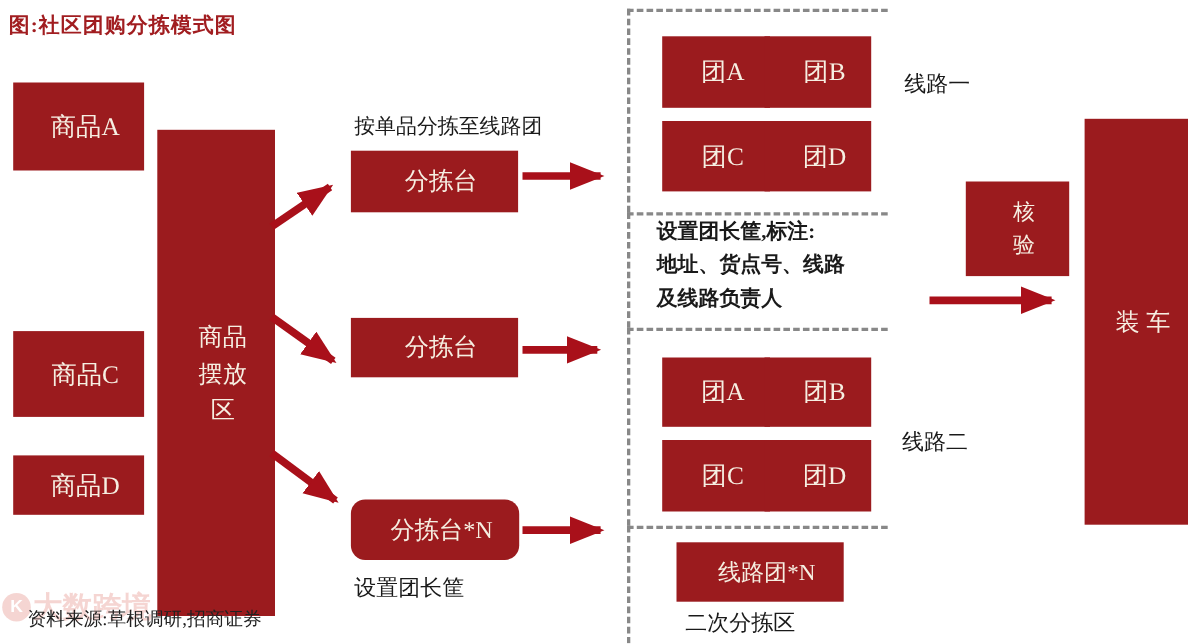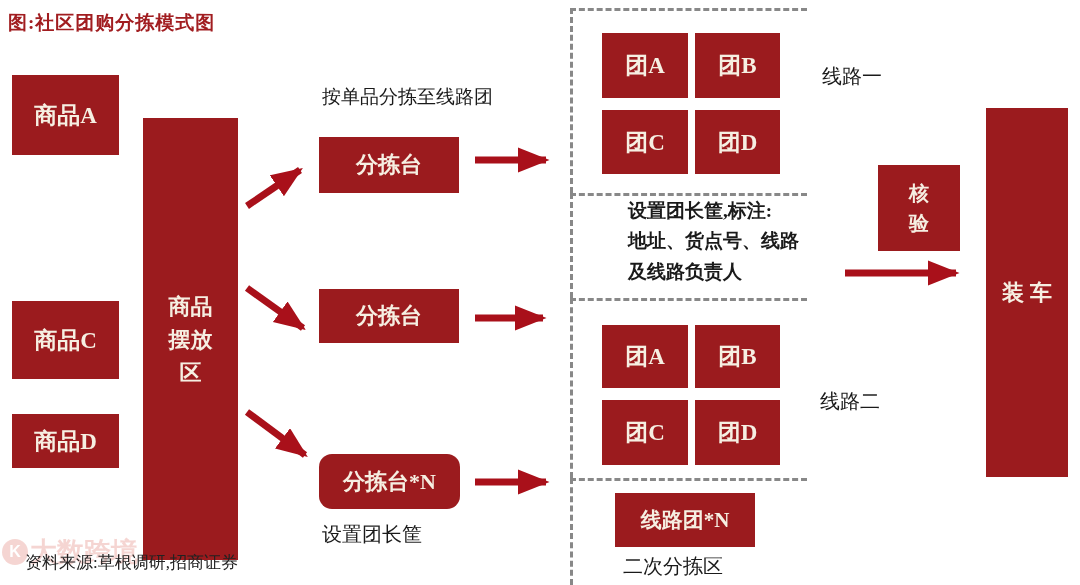--- a/index.html
+++ b/index.html
@@ -12,41 +12,41 @@
     --watermark-pink:#EEB4AE;
   }
   html,body{margin:0;padding:0;background:#fff;}
   body{font-family:"Liberation Serif","DejaVu Serif",serif;}
   #canvas{position:relative;width:1080px;height:585px;background:#ffffff;overflow:hidden;}
   .rbox{
     position:absolute;
     background:var(--box-red);
     color:var(--cream);
     display:flex;align-items:center;justify-content:center;
-    font-weight:bold;text-align:center;
+    font-weight:normal;text-align:center;padding-left:12px;
   }
   .blabel{
     position:absolute;color:var(--black);font-weight:normal;white-space:nowrap;
   }
   .dashed{
     position:absolute;left:570px;width:237px;
     border-left:3px dashed var(--dash-gray);
     border-top:3px dashed var(--dash-gray);
     box-sizing:border-box;
   }
   #page-title{
     position:absolute;left:8px;top:10px;
     color:var(--title-red);font-size:19px;font-weight:bold;letter-spacing:1px;
   }
   .staging-line{display:block;line-height:1.5;}
   #note-text{
     position:absolute;left:597px;top:196px;width:212px;
     color:var(--black);font-weight:bold;font-size:19px;line-height:1.6;
   }
-  #note-text div{white-space:nowrap;margin-left:31px;}
+  #note-text div{white-space:nowrap;}
   #arrow-layer{position:absolute;left:0;top:0;pointer-events:none;}
   #arrow-layer line{stroke:var(--arrow-red);stroke-width:7;}
   #arrow-layer marker path{fill:var(--arrow-red);}
   #source-line{
     position:absolute;left:25px;top:551px;font-size:17px;color:#222222;white-space:nowrap;
   }
   #watermark{
     position:absolute;left:2px;top:534px;opacity:.55;color:var(--watermark-pink);
     font-weight:bold;font-size:27px;display:flex;align-items:center;gap:2px;white-space:nowrap;
   }
@@ -66,21 +66,21 @@
   <div class="rbox" style="left:12px;top:75px;width:107px;height:80px;font-size:23px;">商品A</div>
   <div class="rbox" style="left:12px;top:301px;width:107px;height:78px;font-size:23px;text-align:right;">商品C</div>
   <div class="rbox" style="left:12px;top:414px;width:107px;height:54px;font-size:23px;">商品D</div>
 
   <div class="rbox" style="left:143px;top:118px;width:95px;height:442px;font-size:22px;flex-direction:column;">
     <span class="staging-line">商品</span>
     <span class="staging-line">摆放</span>
     <span class="staging-line">区</span>
   </div>
 
-  <div class="blabel" style="left:322px;top:84px;font-size:19px;text-align:center;">按单品分拣至线路团</div>
+  <div class="blabel" style="left:322px;top:102px;font-size:19px;text-align:center;">按单品分拣至线路团</div>
   <div class="rbox" style="left:319px;top:137px;width:140px;height:56px;font-size:22px;">分拣台</div>
   <div class="rbox" style="left:319px;top:289px;width:140px;height:54px;font-size:22px;">分拣台</div>
   <div class="rbox" style="left:319px;top:454px;width:141px;height:55px;font-size:22px;border-radius:13px;">分拣台*N</div>
   <div class="blabel" style="left:322px;top:521px;font-size:20px;">设置团长筐</div>
 
   <div class="dashed" style="top:8px;height:185px;"></div>
   <div class="dashed" style="top:193px;height:105px;"></div>
   <div class="dashed" style="top:298px;height:180px;"></div>
   <div class="dashed" style="top:478px;height:107px;"></div>
 

